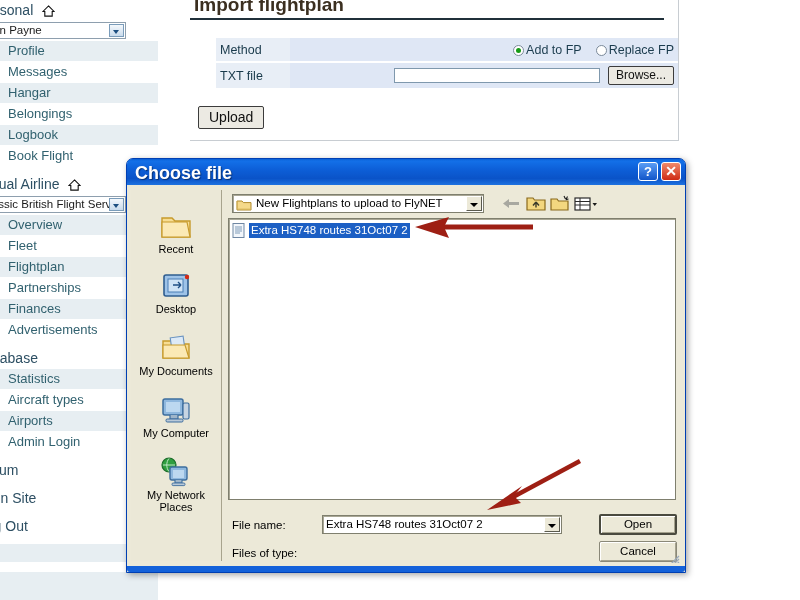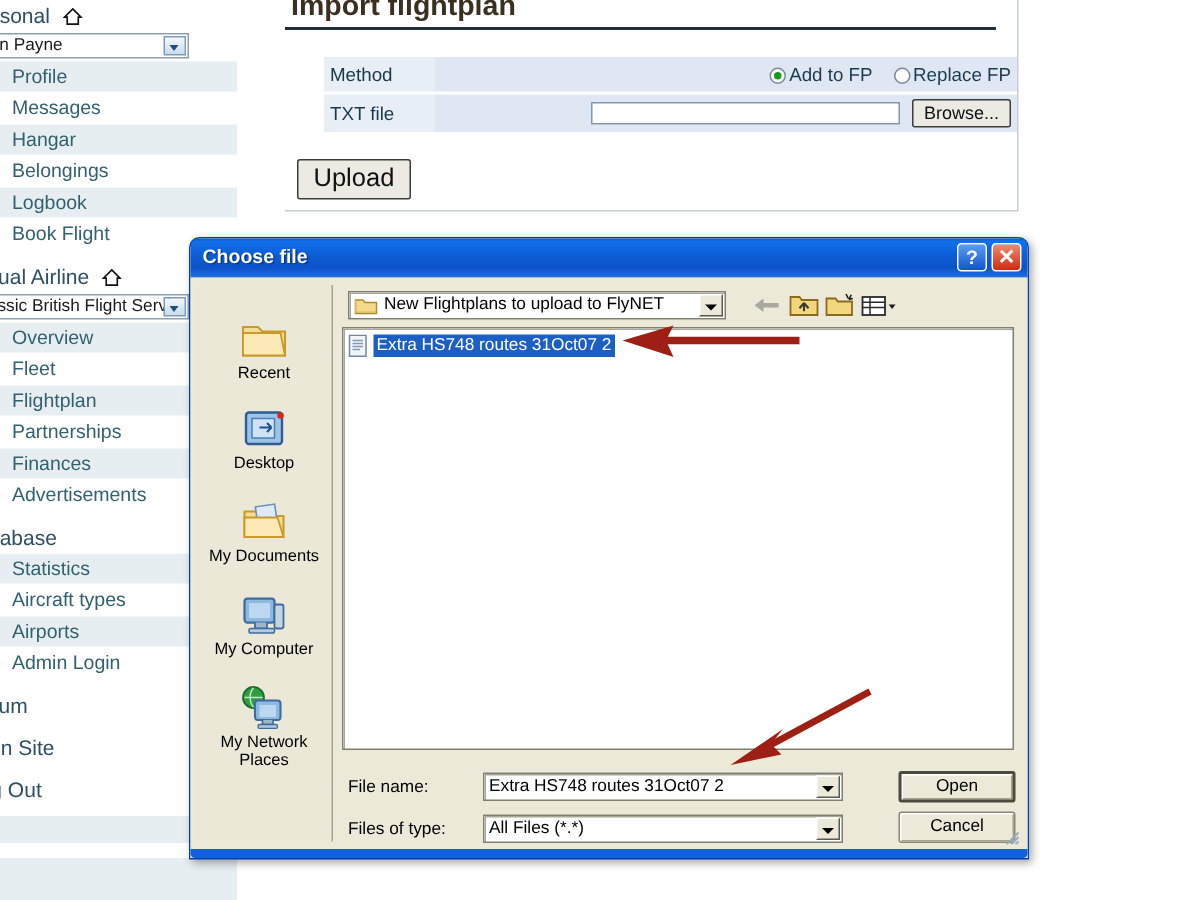--- a/index.html
+++ b/index.html
@@ -161,21 +161,21 @@
     color: #101010;
     vertical-align: middle;
     text-align: right;
   }
   #upload-btn {
     margin: 16px 0 0 8px;
     display: inline-block;
     border: 1px solid #3c3c3c;
     background: #eceae3;
     border-radius: 2px;
-    font-size: 17px;
+    font-size: 14px;
     padding: 2px 10px 3px 10px;
     color: #101010;
   }
   #content-divider {
     position: absolute;
     left: 678px; top: 0;
     width: 1px; height: 140px;
     background: #c8cdd2;
   }
   #content-hr {
@@ -200,21 +200,21 @@
     height: 26px;
     background: linear-gradient(180deg,#0a5fd4 0%,#1370e8 8%,#0d5fd8 40%,#0a53c8 75%,#1e72e0 100%);
     border-radius: 5px 5px 0 0;
     position: relative;
     border-bottom: 1px solid #003fb3;
   }
   #title-text {
     position: absolute;
     left: 8px; top: 4px;
     color: #ffffff;
-    font-size: 13px;
+    font-size: 18px;
     font-weight: bold;
     text-shadow: 1px 1px 1px rgba(0,0,0,0.45);
   }
   .tb-btn {
     position: absolute;
     top: 3px;
     width: 20px; height: 19px;
     border-radius: 3px;
     border: 1px solid #ffffff;
     box-sizing: border-box;
@@ -628,24 +628,20 @@
     </div>
   </div>
 
   <div class="bot-label" id="lbl-filename">File name:</div>
   <div class="bot-combo" id="cmb-filename">
     <span class="txt">Extra HS748 routes 31Oct07 2</span>
     <span class="arw"></span>
   </div>
 
   <div class="bot-label" id="lbl-filetype">Files of type:</div>
-  <div class="bot-combo" id="cmb-filetype">
-    <span class="txt">All Files (*.*)</span>
-    <span class="arw"></span>
-  </div>
 
   <div class="dlg-btn" id="btn-open">Open</div>
   <div class="dlg-btn" id="btn-cancel">Cancel</div>
 
   <div id="dlg-bottom-strip" style="position:absolute;left:127px;right:auto;width:558px;top:566px;height:6px;background:#1361da;border-radius:0 0 3px 3px;"></div>
   <div id="resize-grip" style="position:absolute;left:668px;top:551px;">
     <svg viewBox="0 0 12 12" width="12" height="12">
         <path d="M11 3 L3 11 M11 6 L6 11 M11 9 L9 11" stroke="#9aa9bb" stroke-width="1.3"></path>
       </svg>
   </div>

